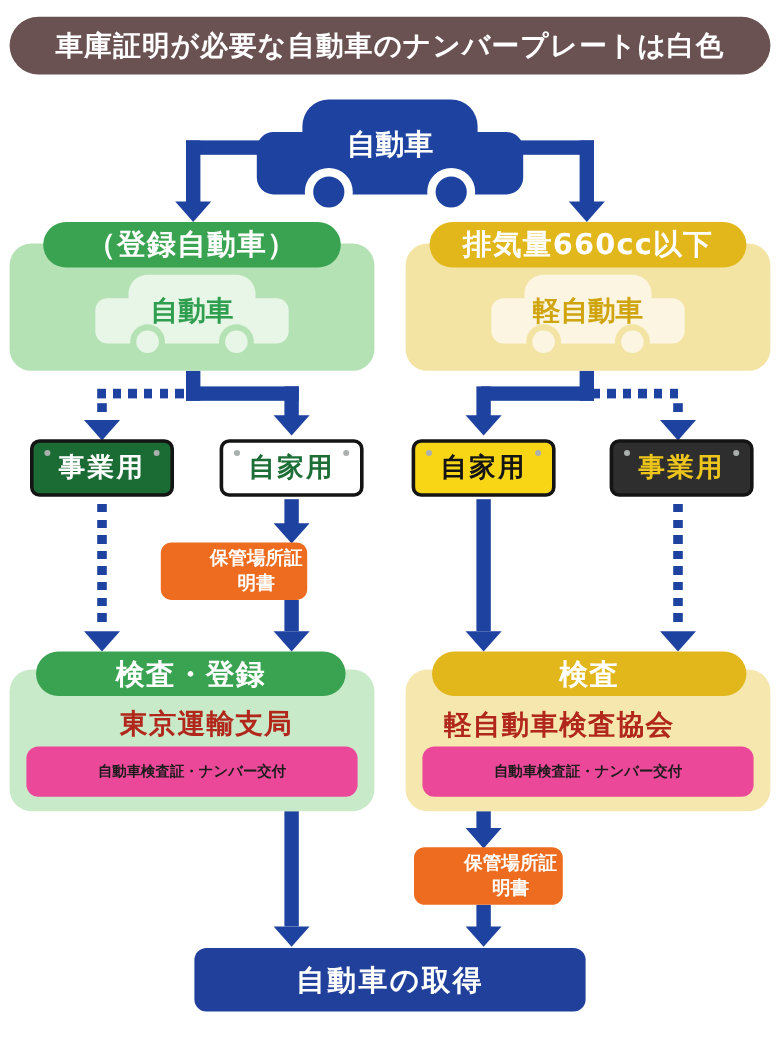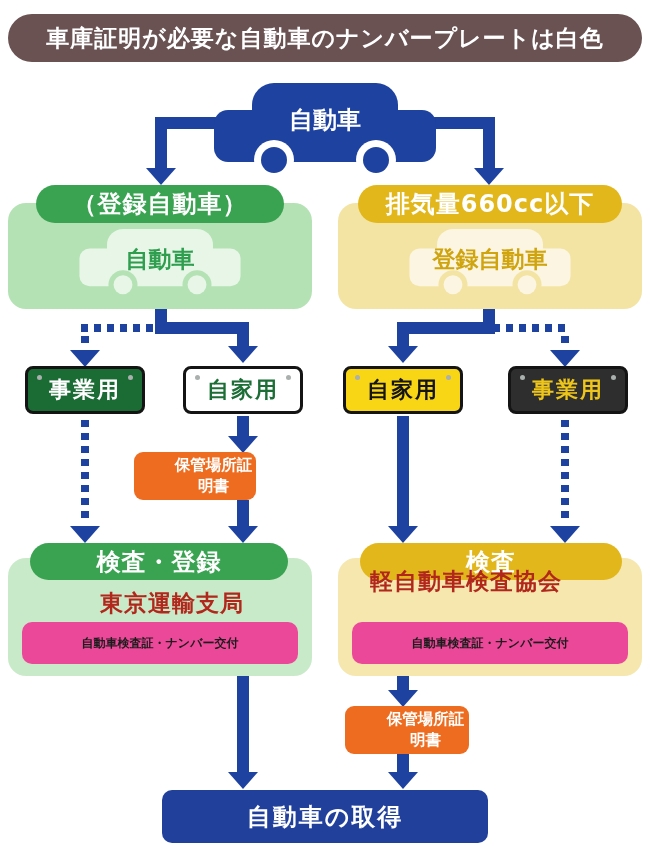--- a/index.html
+++ b/index.html
@@ -95,21 +95,21 @@
   </div>
   <div class="abs car-wrap" style="left:408px;top:220px;width:164px;height:86px;z-index:2;">
     <svg width="164" height="86" viewBox="0 0 226 100">
       <rect x="40" y="3" width="146" height="54" rx="22" fill="#fbf5e1"></rect>
       <rect x="2" y="30" width="222" height="52" rx="14" fill="#fbf5e1"></rect>
       <circle cx="62" cy="80" r="20" fill="var(--gold-light)"></circle>
         <circle cx="164" cy="80" r="20" fill="var(--gold-light)"></circle>
       <circle cx="62" cy="80" r="13" fill="#fbf5e1"></circle>
         <circle cx="164" cy="80" r="13" fill="#fbf5e1"></circle>
     </svg>
-    <div class="car-label" style="top:24px;color:#cfa40e;font-size:23px;">登録自動車</div>
+    <div class="car-label" style="top:24px;color:#cfa40e;font-size:23px;">軽自動車</div>
   </div>
 
   <div class="abs bar" style="left:155px;top:309px;width:12px;height:25px;"></div>
   <div class="abs bar" style="left:155px;top:322px;width:94px;height:12px;"></div>
   <div class="abs bar" style="left:237px;top:322px;width:12px;height:26px;"></div>
   <div class="abs arr" style="left:228px;top:346px;"></div>
   <div class="abs doth" style="left:81px;top:324px;width:76px;height:8px;"></div>
   <div class="abs dotv" style="left:81px;top:336px;width:8px;height:12px;"></div>
   <div class="abs arr" style="left:70px;top:350px;"></div>
 
@@ -165,21 +165,21 @@
   </div>
   <div class="abs center office" style="left:20px;top:588px;width:304px;height:30px;">東京運輸支局</div>
   <div class="abs center issuebox" style="left:22px;top:622px;width:276px;">
     <span>自動車検査証・ナンバー交付</span>
   </div>
 
   <div class="abs panel" style="left:338px;top:558px;width:304px;height:118px;background:var(--gold-panel);"></div>
   <div class="abs center pill" style="left:360px;top:543px;width:262px;height:37px;background:var(--gold);">
     <span>検査</span>
   </div>
-  <div class="abs center office" style="left:338px;top:566px;width:256px;height:30px;">軽自動車検査協会</div>
+  <div class="abs center office" style="left:338px;top:589px;width:256px;height:30px;">軽自動車検査協会</div>
   <div class="abs center issuebox" style="left:352px;top:622px;width:276px;">
     <span>自動車検査証・ナンバー交付</span>
   </div>
 
   <div class="abs bar" style="left:237px;top:676px;width:12px;height:96px;"></div>
   <div class="abs arr" style="left:228px;top:772px;"></div>
 
   <div class="abs bar" style="left:397px;top:676px;width:12px;height:16px;"></div>
   <div class="abs arr" style="left:388px;top:690px;"></div>
   <div class="abs center cert" style="left:345px;top:706px;width:124px;">

